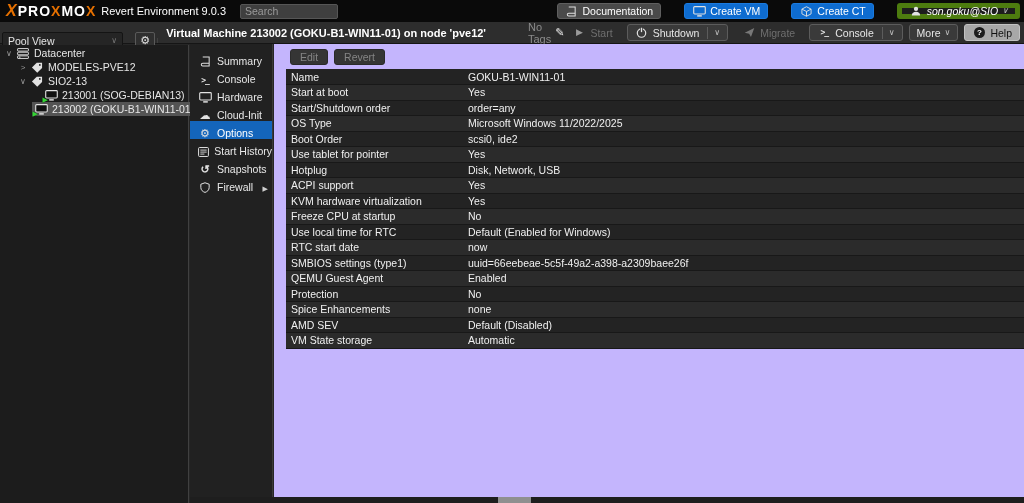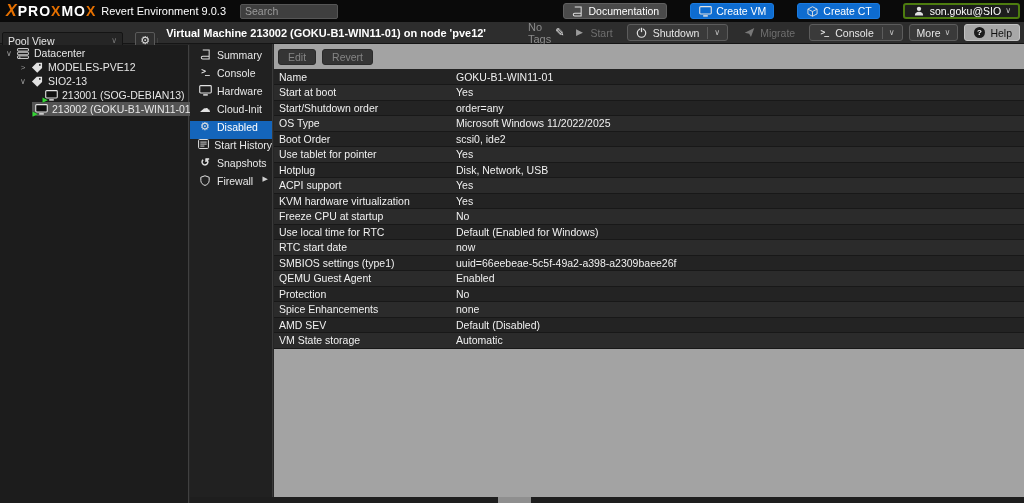--- a/index.html
+++ b/index.html
@@ -34,21 +34,21 @@
     font-family:"Liberation Sans", sans-serif;
   }
   #search-input::placeholder{color:#9a9a9a;}
   .hdr-right{margin-left:auto; display:flex; align-items:center; gap:23px;}
   .hbtn{
     height:16px; display:flex; align-items:center; gap:4px;
     padding:0 7px; border-radius:3px; font-size:10.5px; color:#fff; cursor:pointer;
     background:#4a4a4a; border:1px solid #5f5f5f;
   }
   .hbtn.blue{background:var(--btn-blue); border-color:#1a7ade;}
-  .hbtn.userbtn{background:#1d1d1d; border:2px solid #4d7c0f;}
+  .hbtn.userbtn{background:#1d1d1d; border:5px solid #4d7c0f;font-style:italic;}
   .caret{font-size:8px; color:#c0c0c0; line-height:1;}
   
   #secondbar{
     position:absolute; top:22px; left:0; width:1024px; height:22px;
     background:#2d2d2d; border-bottom:1px solid #151515; display:flex;
   }
   #secondbar .left-cell{
     width:189px; border-right:1px solid #404040; display:flex; align-items:center; padding:0 2px; gap:12px;margin-top:16px;
   }
   #view-select{
@@ -82,28 +82,28 @@
   .tree-row{height:14px; display:flex; align-items:center; font-size:10.5px; color:#e6e6e6; cursor:pointer; white-space:nowrap;}
   .tree-row .expander{width:10px; text-align:center; font-size:8px; color:#9a9a9a;}
   .tree-row .icon{margin-right:4px;}
   .tree-row.selected .row-inner{background:var(--sel-gray);}
   .row-inner{display:flex; align-items:center; height:14px; flex:1; padding:0 2px;text-align:center;}
   #nav-panel{
     position:absolute; top:44px; left:190px; width:83px; bottom:0;
     background:#212121; border-right:1px solid #3a3a3a; padding-top:5px;
   }
   .nav-item{
-    height:18px; display:flex; align-items:flex-start; padding:0 0 0 8px;
+    height:18px; display:flex; align-items:flex-end; padding:0 0 0 8px;
     font-size:10.5px; color:#e8e8e8; cursor:pointer; white-space:nowrap;
   }
   .nav-item.selected{background:var(--blue); color:#fff;}
   .nav-item .icon{margin-right:5px;}
   .nav-item .sub-arrow{margin-left:auto; margin-right:4px; font-size:8px; color:#cfcfcf;}
   
-  #content{position:absolute; top:44px; left:274px; right:0; bottom:0; background:#a3a3a3;}
+  #content{position:absolute; top:44px; left:274px; right:0; bottom:0; background:#c4b5fd;padding-left:12px;}
   #content-btns{display:flex; gap:6px; padding:5px 0 4px 4px;}
   .cbtn{
     height:16px; padding:0 9px; background:#353535; border:1px solid #2a2a2a; border-radius:3px;
     color:#858585; font-size:10.5px; display:flex; align-items:center; cursor:default;
   }
   #options-table{width:100%; border-collapse:collapse; font-size:10.5px;}
   #options-table tr{height:15.5px;}
   #options-table tr:nth-child(odd){background:#232323;}
   #options-table tr:nth-child(even){background:#2b2b2b;}
   #options-table tr{border-bottom:1px solid #181818;}
@@ -338,21 +338,21 @@
     <div class="nav-item">
       <span class="icon">
         <span class="uni" style="color:#e2e2e2">☁</span>
       </span>
       <span>Cloud-Init</span>
     </div>
     <div class="nav-item selected">
       <span class="icon">
         <span class="uni" style="color:#e2e2e2">⚙</span>
       </span>
-      <span>Disabled</span>
+      <span>Options</span>
     </div>
     <div class="nav-item">
       <span class="icon">
         <svg width="11" height="10" viewBox="0 0 12 11">
           <rect x="0.6" y="0.6" width="10.8" height="9.8" rx="1" fill="none" stroke="#e2e2e2" stroke-width="1.1"></rect>
           <line x1="2.5" y1="3.4" x2="9.5" y2="3.4" stroke="#e2e2e2" stroke-width="1"></line>
           <line x1="2.5" y1="5.6" x2="9.5" y2="5.6" stroke="#e2e2e2" stroke-width="1"></line>
           <line x1="2.5" y1="7.8" x2="7" y2="7.8" stroke="#e2e2e2" stroke-width="1"></line>
         </svg>
       </span>

